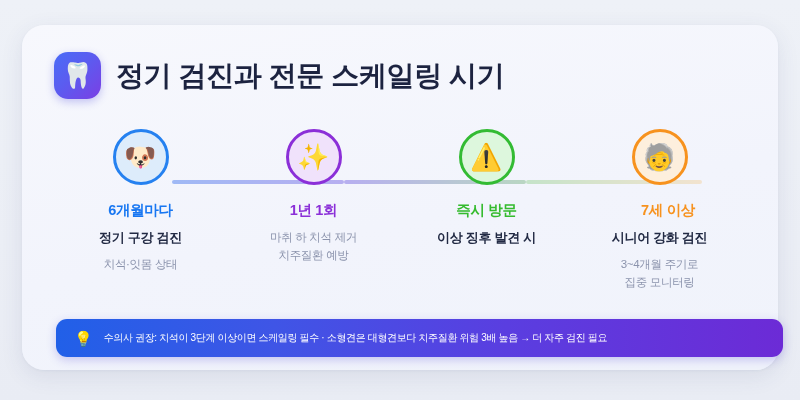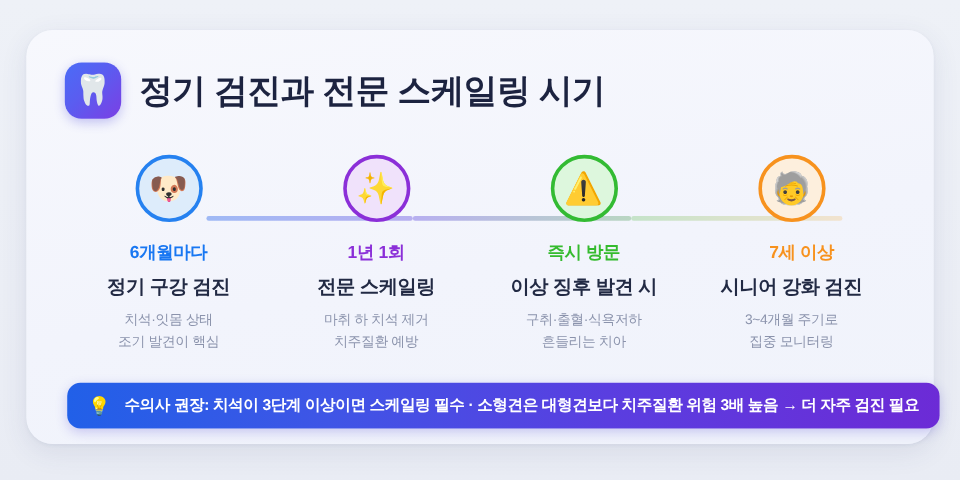--- a/index.html
+++ b/index.html
@@ -122,21 +122,21 @@
     font-weight: bold;
     letter-spacing: -0.3px;
   }
   .node-period.blue   { color: #1877f2; text-align: center; }
   .node-period.purple { color: #8b2fd8; }
   .node-period.green  { color: #35bb2e; }
   .node-period.orange { color: #f7921e; margin-left: 17px; }
 
   .node-title {
     margin-top: 9px;
-    font-size: 16px;
+    font-size: 13px;
     font-weight: bold;
     color: #222a44;
     letter-spacing: -0.3px;
   }
   .node-desc {
     margin-top: 8px;
     font-size: 11.5px;
     color: #8b93ac;
     line-height: 1.58;
     letter-spacing: -0.3px;
@@ -158,22 +158,22 @@
     padding: 0 0 0 18px;
     box-sizing: border-box;
     box-shadow: 0 3px 10px rgba(70, 60, 210, 0.25);
   }
   .footer-icon {
     font-size: 15px;
     line-height: 1;
     flex: 0 0 auto;
   }
   .footer-text {
-    font-size: 13px;
-    font-weight: bold;
+    font-size: 10px;
+    font-weight: normal;
     color: #ffffff;
     letter-spacing: -0.35px;
     white-space: nowrap;
   }
 </style>
 </head>
 <body>
 
 <div class="card">
 
@@ -191,42 +191,36 @@
     </div>
 
     <div class="nodes">
 
       <div class="node">
         <div class="node-circle blue">🐶</div>
         <div class="node-period blue">6개월마다</div>
         <div class="node-title">정기 구강 검진</div>
         <div class="node-desc">
           <div>치석·잇몸 상태</div>
-          <div>조기 발견이 핵심</div>
         </div>
       </div>
 
       <div class="node">
         <div class="node-circle purple">✨</div>
         <div class="node-period purple">1년 1회</div>
-        <div class="node-title">전문 스케일링</div>
         <div class="node-desc">
           <div>마취 하 치석 제거</div>
           <div>치주질환 예방</div>
         </div>
       </div>
 
       <div class="node">
         <div class="node-circle green">⚠️</div>
         <div class="node-period green">즉시 방문</div>
         <div class="node-title">이상 징후 발견 시</div>
-        <div class="node-desc">
-          <div>구취·출혈·식욕저하</div>
-          <div>흔들리는 치아</div>
-        </div>
       </div>
 
       <div class="node">
         <div class="node-circle orange">🧓</div>
         <div class="node-period orange">7세 이상</div>
         <div class="node-title">시니어 강화 검진</div>
         <div class="node-desc">
           <div>3~4개월 주기로</div>
           <div>집중 모니터링</div>
         </div>

